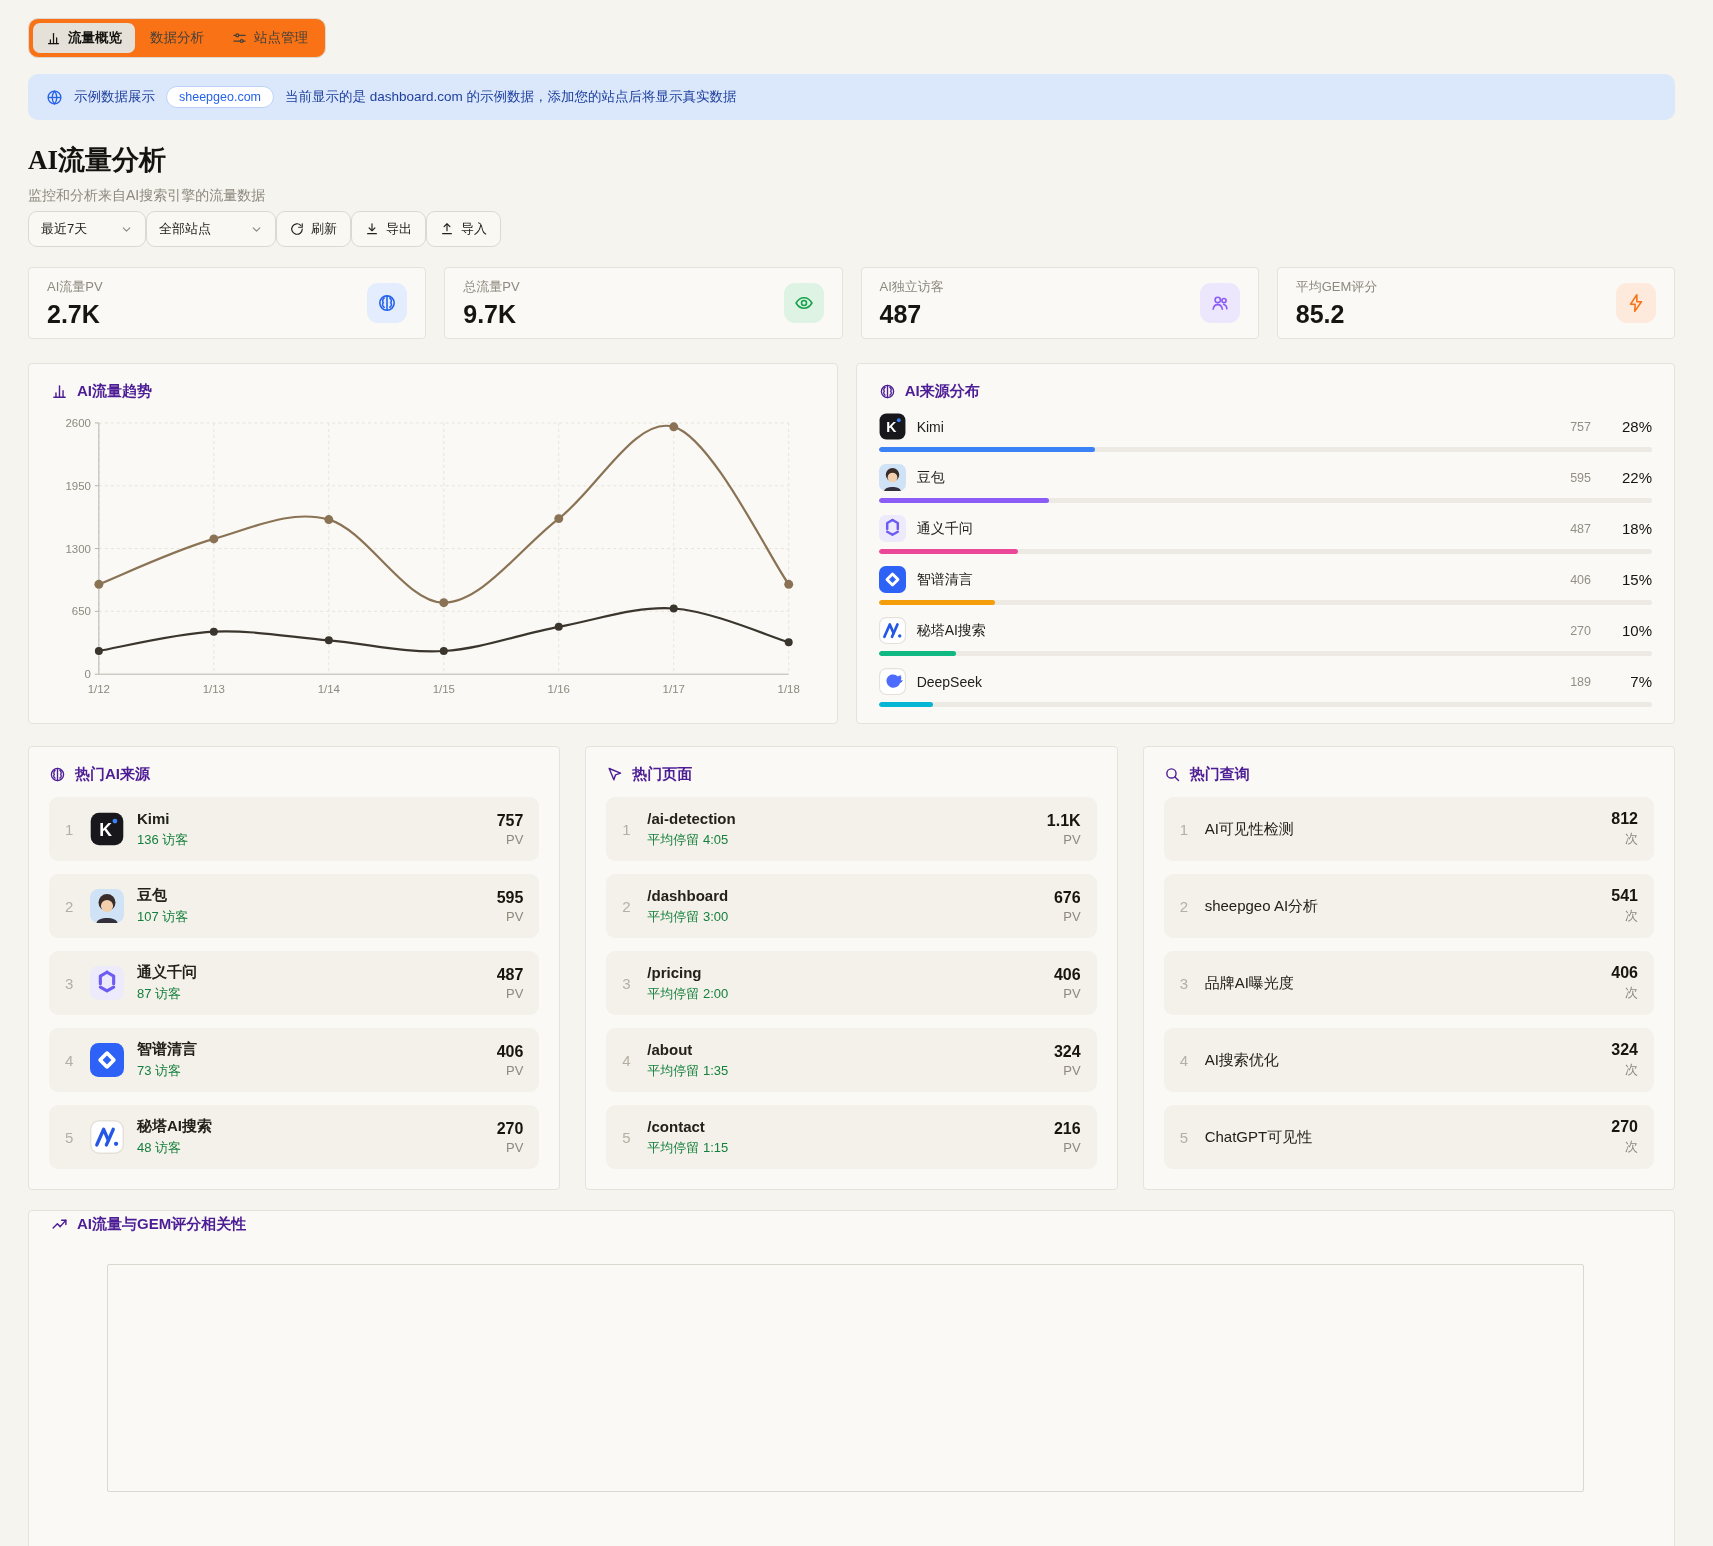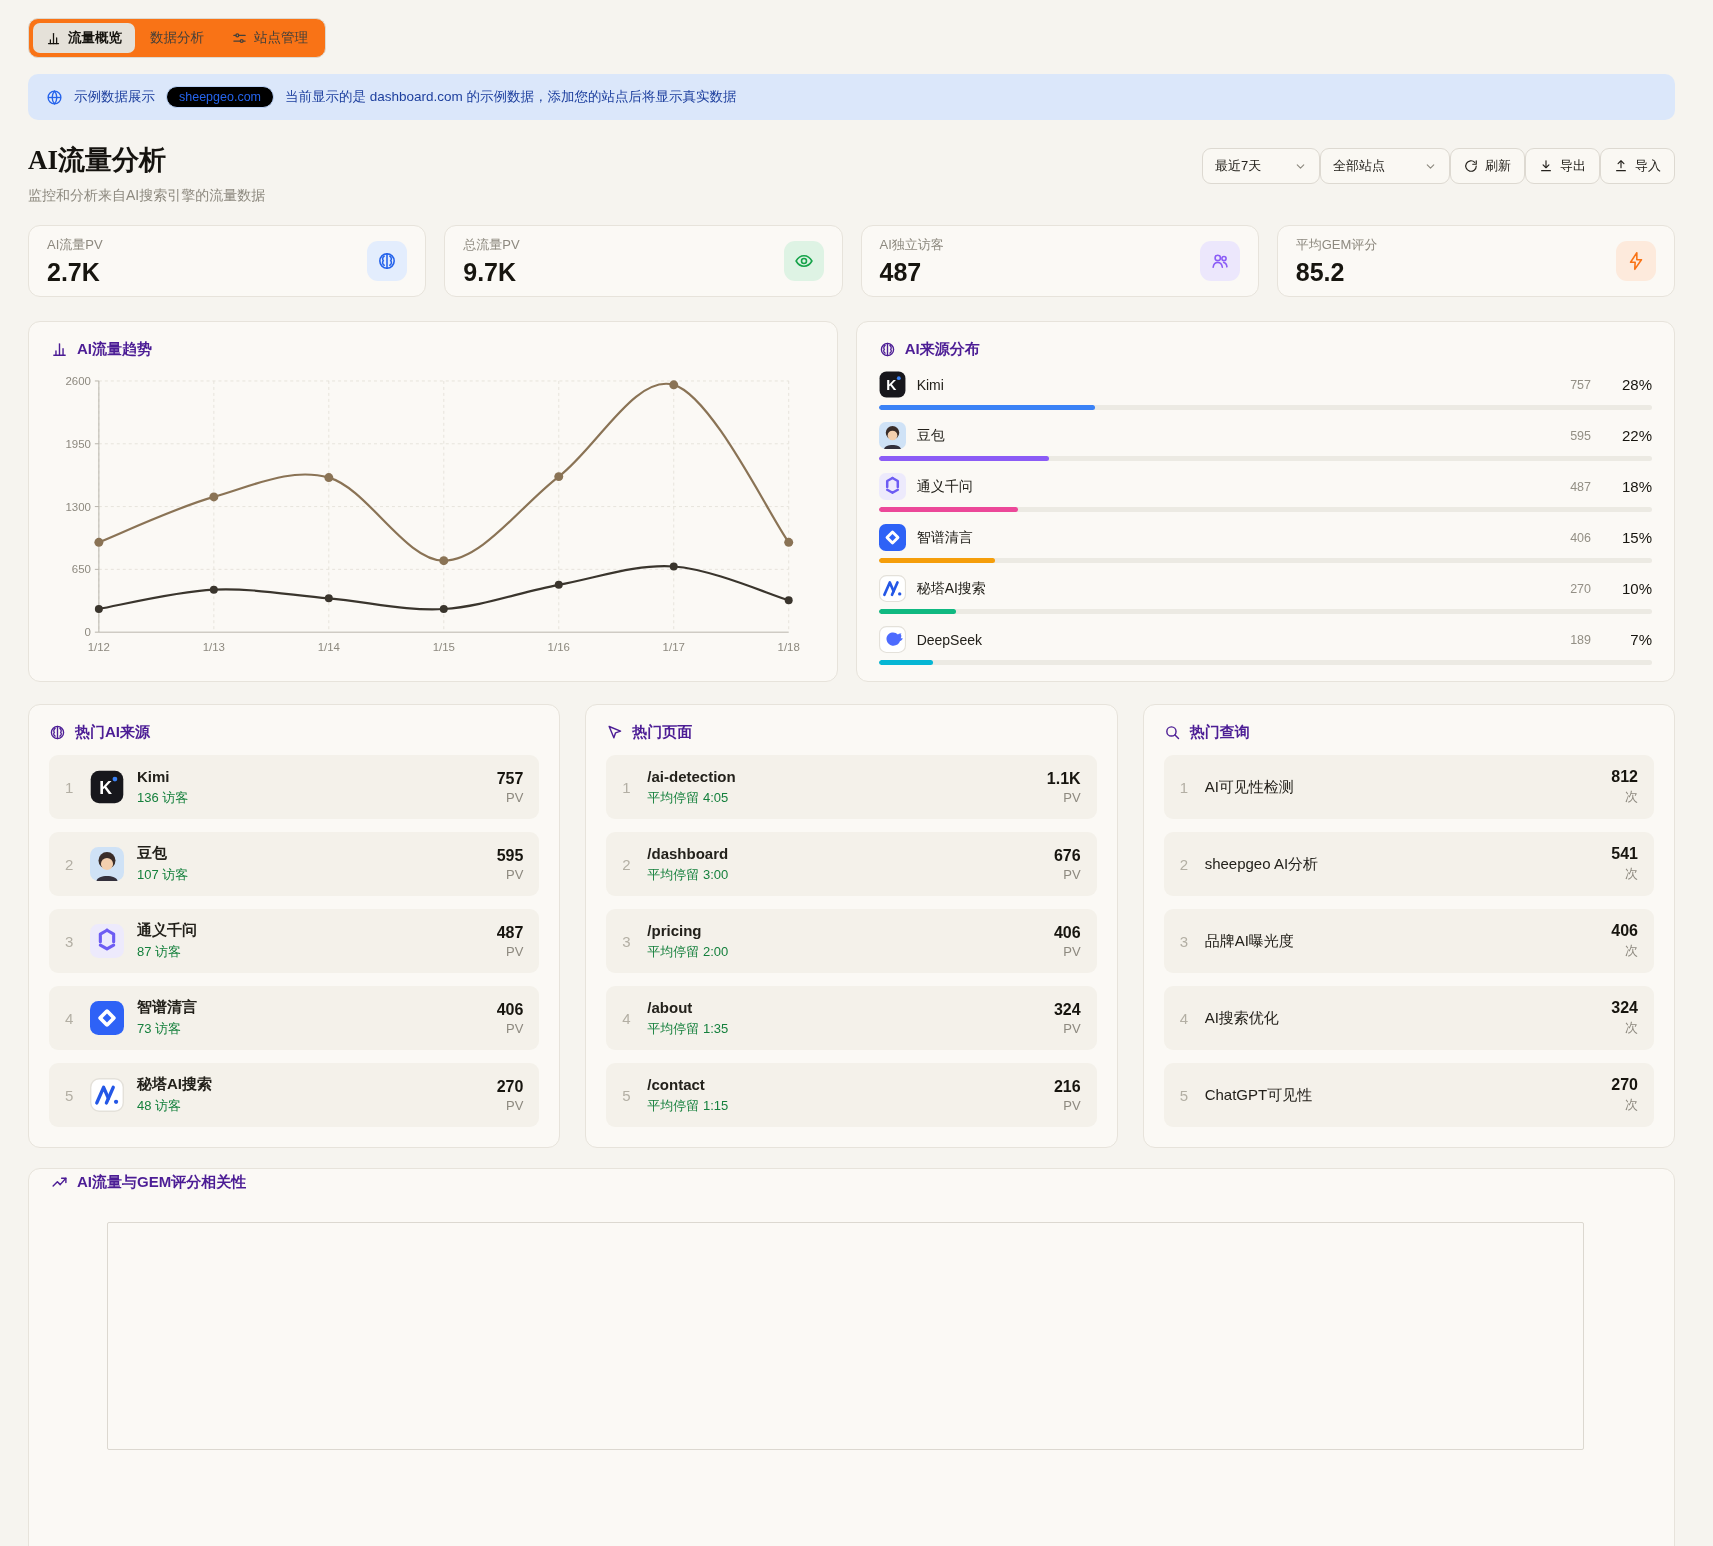--- a/index.html
+++ b/index.html
@@ -25,26 +25,26 @@
 
   
   .banner {
     margin-top:16px; height:46px; border-radius:10px; background:#dbe7fa;
     display:flex; align-items:center; gap:11px; padding:0 18px;
     font-size:13.5px; color:#1d3f9e;
   }
   .banner svg { width:17px; height:17px; color:#2563eb; flex:none; }
   .banner-label { font-weight:400; }
   .site-pill {
-    background:#000000; border:1px solid #bcd3f7; color:#2563eb;
+    background:#ffffff; border:1px solid #bcd3f7; color:#2563eb;
     border-radius:999px; padding:3px 12px; font-size:12.5px;
   }
 
   
-  .header-row { margin-top:22px; display:flex; justify-content:space-between; align-items:flex-start; }
+  .header-row { margin-top:22px; display:flex; justify-content:space-between; align-items:flex-start;flex-direction:column; }
   h1.page-title { margin:0; font-family:"Liberation Serif", serif; font-size:27px; font-weight:700; color:#15130f; }
   .page-subtitle { margin:9px 0 0; font-size:14px; color:#8d897f; }
   .controls { display:flex; align-items:center; padding-top:6px; }
   .select, .btn {
     display:flex; align-items:center; background:#faf8f3; border:1px solid #ddd9d1;
     border-radius:9px; font-size:13px; color:#25221d; cursor:pointer;
   }
   .select { justify-content:space-between; padding:8px 12px; }
   .select svg { width:13px; height:13px; color:#8d897f; }
   .select.range { width:118px; }
@@ -57,21 +57,21 @@
   .stat-card {
     height:72px; background:#fbf9f5; border:1px solid #e7e3db; border-radius:12px;
     padding:12px 18px; display:flex; justify-content:space-between; align-items:center;
   }
   .stat-label { font-size:13px; color:#8d897f; }
   .stat-value { font-size:25px; font-weight:700; margin-top:4px; color:#17150f; }
   .stat-icon { width:40px; height:40px; border-radius:11px; display:flex; align-items:center; justify-content:center; }
   .stat-icon svg { width:20px; height:20px; }
 
   
-  .card { background:#fbf9f5; border:1px solid #e7e3db; border-radius:12px; }
+  .card { background:#fbf9f5; border:1px solid #e7e3db; border-radius:4px; }
   .card-title { display:flex; align-items:center; gap:9px; font-size:15px; font-weight:700; color:#4c1d95; }
   .card-title svg { width:17px; height:17px; }
 
   .main-grid { margin-top:24px; display:grid; grid-template-columns:1fr 1.012fr; gap:18px; }
   .chart-card { padding:18px 22px 10px; }
   #trend-svg { display:block; width:100%; margin-top:8px; }
 
   
   .sources-card { padding:18px 22px 16px; }
   .source-row { margin-top:12px; }

